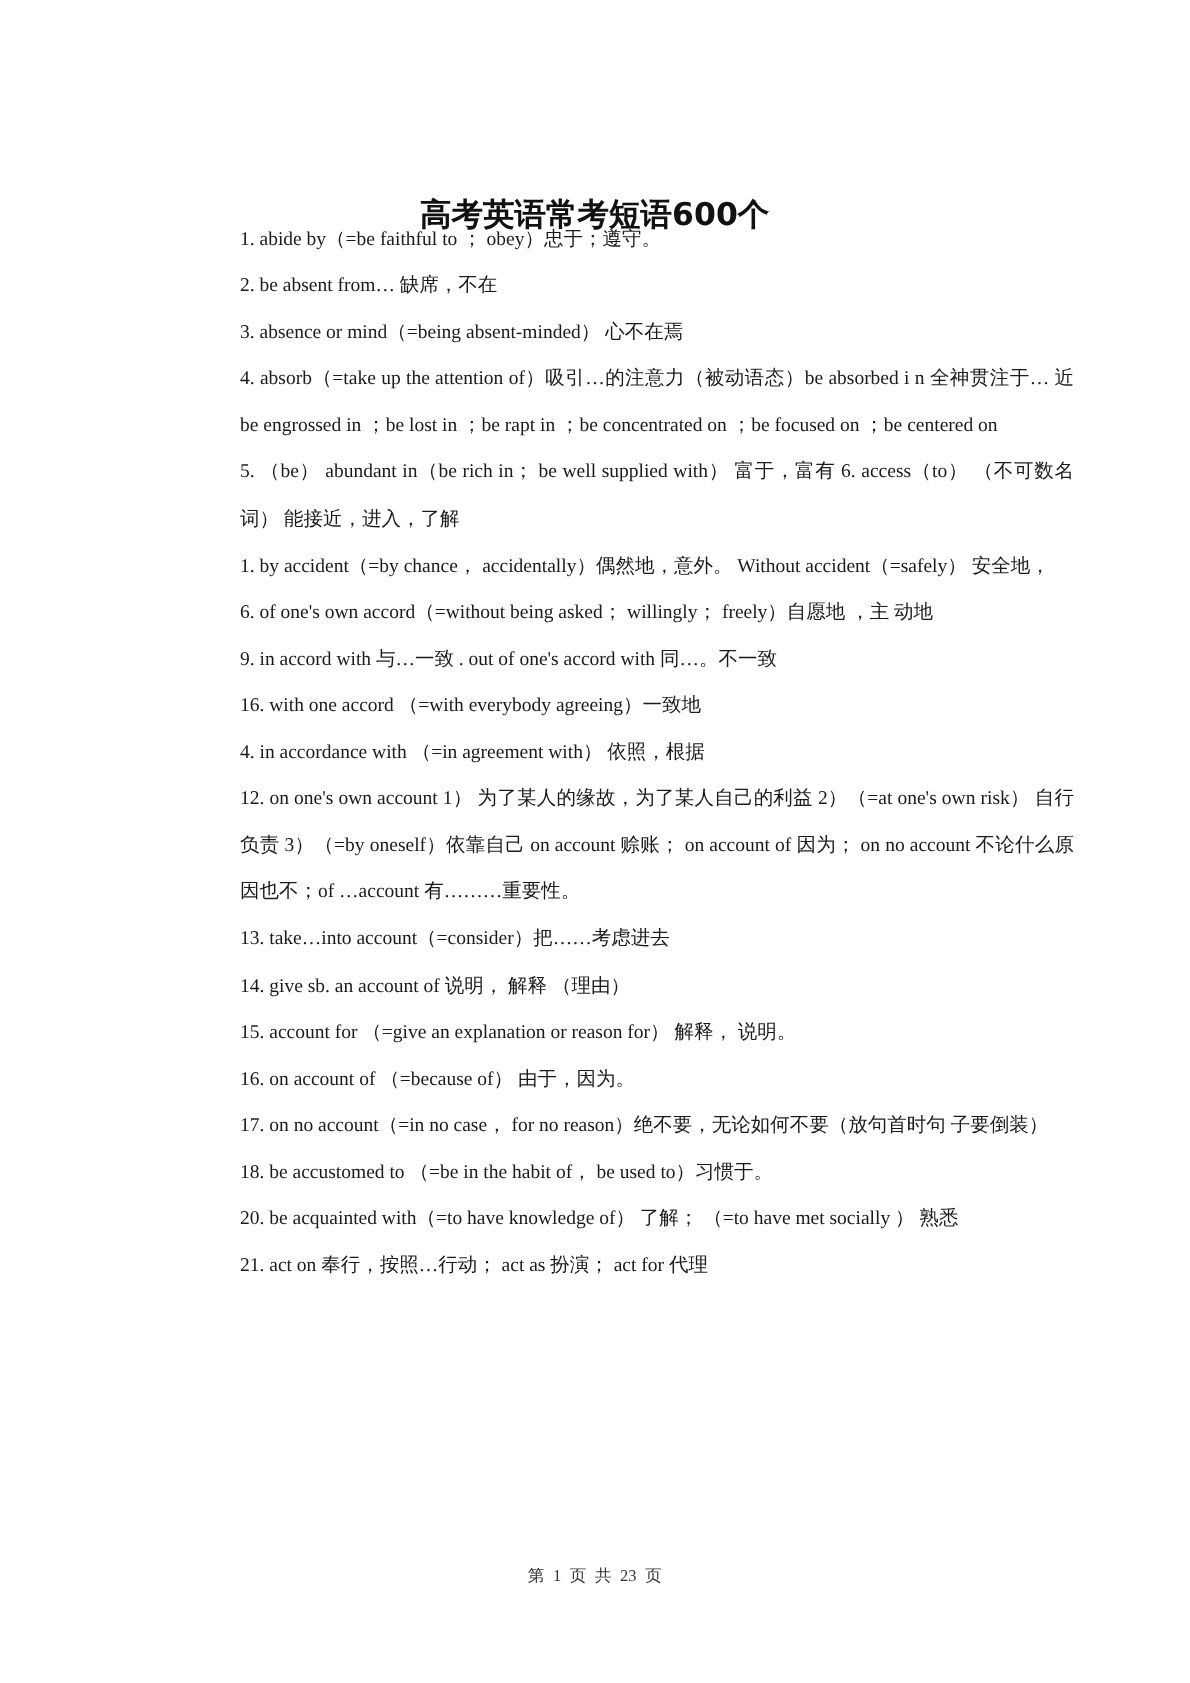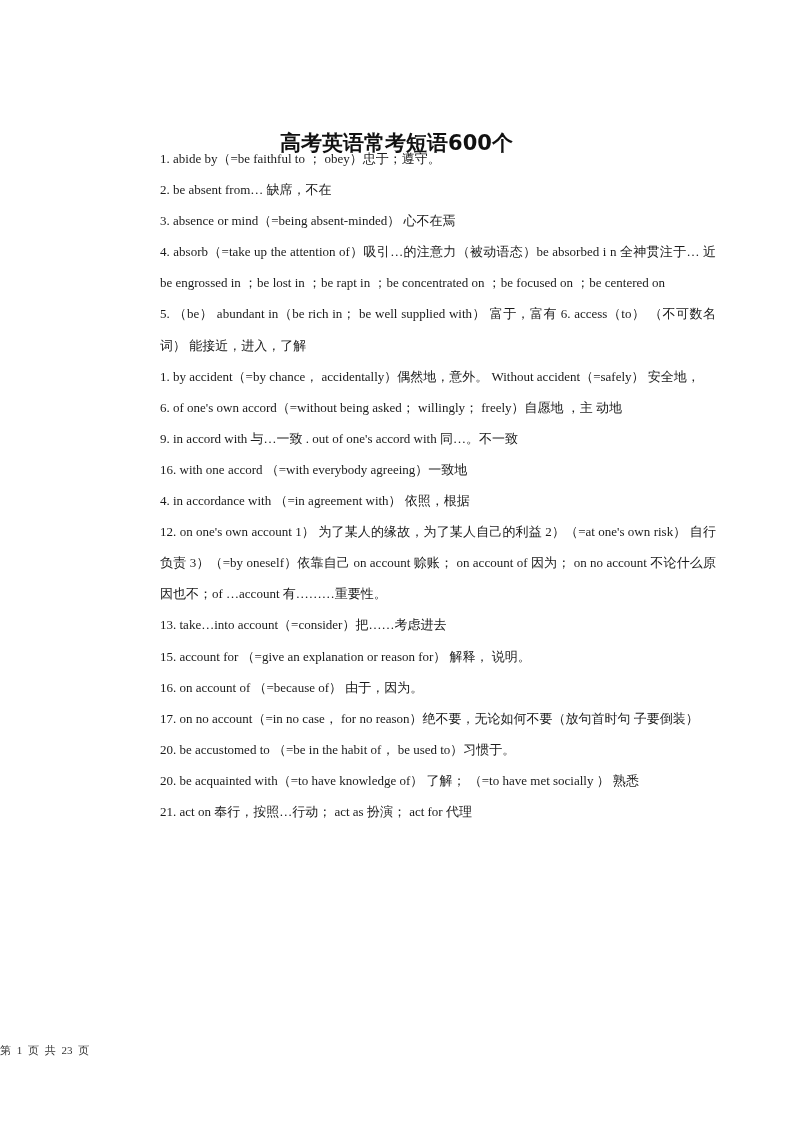--- a/index.html
+++ b/index.html
@@ -11,21 +11,21 @@
       color: #111; letter-spacing: 0px; margin-top: 36px;
     }
     .content {
       position: absolute; left: 120px; top: 143px; width: 556px;
       font-family: "Liberation Serif", serif; font-size: 13px; color: #1a1a1a;
       line-height: 31.1px;
       margin-left: 40px;
     }
     .entry { margin: 0; padding: 0; text-align: justify; text-align-last: left; }
     .footer {
-      position: absolute; left: 0; top: 1043px; width: 793px; 
+      position: absolute; left: 0; top: 1043px; width: 793px; text-align: center;
       font-family: "Liberation Serif", serif; font-size: 11px; color: #333; word-spacing: 3px;
     }
   </style>
 </head>
 <body>
 
 <div class="page">
   <div class="title">高考英语常考短语600个</div>
 
   <div class="content">
@@ -34,22 +34,23 @@
     <p class="entry">3. absence or mind（=being absent-minded） 心不在焉</p>
     <p class="entry">4. absorb（=take up the attention of）吸引…的注意力（被动语态）be absorbed i n 全神贯注于… 近 be engrossed in ；be lost in ；be rapt in ；be concentrated on ；be focused on ；be centered on</p>
     <p class="entry">5. （be） abundant in（be rich in； be well supplied with） 富于，富有 6. access（to） （不可数名词） 能接近，进入，了解</p>
     <p class="entry">1. by accident（=by chance， accidentally）偶然地，意外。 Without accident（=safely） 安全地，</p>
     <p class="entry">6. of one's own accord（=without being asked； willingly； freely）自愿地 ，主 动地</p>
     <p class="entry">9. in accord with 与…一致 . out of one's accord with 同…。不一致</p>
     <p class="entry">16. with one accord （=with everybody agreeing）一致地</p>
     <p class="entry">4. in accordance with （=in agreement with） 依照，根据</p>
     <p class="entry">12. on one's own account 1） 为了某人的缘故，为了某人自己的利益 2）（=at one's own risk） 自行负责 3）（=by oneself）依靠自己 on account 赊账； on account of 因为； on no account 不论什么原因也不；of …account 有………重要性。</p>
     <p class="entry">13. take…into account（=consider）把……考虑进去</p>
+    <p class="entry">14. give sb. an account of 说明， 解释 （理由）</p>
     <p class="entry">15. account for （=give an explanation or reason for） 解释， 说明。</p>
     <p class="entry">16. on account of （=because of） 由于，因为。</p>
     <p class="entry">17. on no account（=in no case， for no reason）绝不要，无论如何不要（放句首时句 子要倒装）</p>
-    <p class="entry">20. be accustomed to （=be in the habit of， be used to）习惯于。</p>
+    <p class="entry">18. be accustomed to （=be in the habit of， be used to）习惯于。</p>
     <p class="entry">20. be acquainted with（=to have knowledge of） 了解； （=to have met socially ） 熟悉</p>
     <p class="entry">21. act on 奉行，按照…行动； act as 扮演； act for 代理</p>
   </div>
 
   <div class="footer">第 1 页 共 23 页</div>
 </div>
 
 </body></html>

